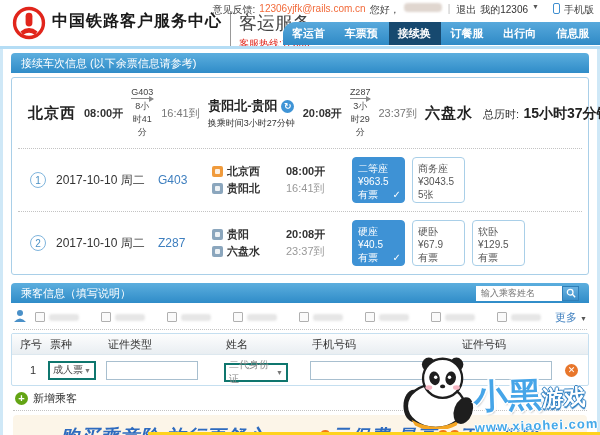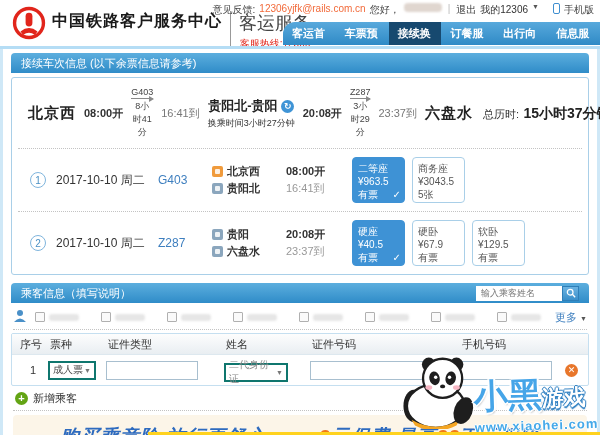--- a/index.html
+++ b/index.html
@@ -2,21 +2,21 @@
 <html><head>
 <meta charset="utf-8">
 <style>
   * { margin:0; padding:0; box-sizing:border-box; }
   body { background:#9a9a9a; font-family:"Liberation Sans","DejaVu Sans",sans-serif; }
   .page { position:relative; width:600px; height:435px; background:#fff; overflow:hidden; margin:0 auto; }
 
   
   .top-header { position:relative; height:46px; background:#fff; }
   .logo { position:absolute; left:12px; top:6px; }
-  .brand { position:absolute; left:52px; top:11px; display:flex; align-items:flex-start;text-align:center; }
+  .brand { position:absolute; left:52px; top:11px; display:flex; align-items:flex-start; }
   .brand-title { font-size:16px; font-weight:bold; color:#1a1a1a; letter-spacing:1px; }
   .brand-right { margin-left:8px; padding-left:8px; border-left:1px solid #999; }
   .brand-sub { font-size:18px; color:#444; }
   .hotline { font-size:10px; color:#e1251b; margin-top:2px; }
   .top-links { position:absolute; right:6px; top:3px; font-size:10px; color:#444; display:flex; align-items:flex-start; gap:4px; white-space:nowrap; }
   .email-link { color:#f26a3a; text-decoration:none; }
   .blur-chip { display:inline-block; width:38px; height:9px; background:#e0d6cf; border-radius:4px; filter:blur(1px); }
   .tl-sep { color:#bbb; margin:0 2px; }
   .my12306 { color:#333; }
   .caret { font-size:7px; color:#555; }
@@ -343,22 +343,22 @@
     </div>
 
     <div class="dotted" style="margin:0 10px;"></div>
 
     <div class="pax-table">
       <div class="pt-grid pt-head">
         <div>序号</div>
         <div>票种</div>
         <div>证件类型</div>
         <div>姓名</div>
+        <div>手机号码</div>
         <div>证件号码</div>
-        <div>手机号码</div>
       </div>
       <div class="pt-grid pt-row">
         <div style="text-align:center;">1</div>
         <div><span class="sel sel-ticket">
               <span>成人票</span>
               <span class="caret">▼</span>
             </span></div>
         <div><input class="cell-input in-name" value="" style=""></div>
         <div><span class="sel sel-id">
               <span>二代身份证</span>

